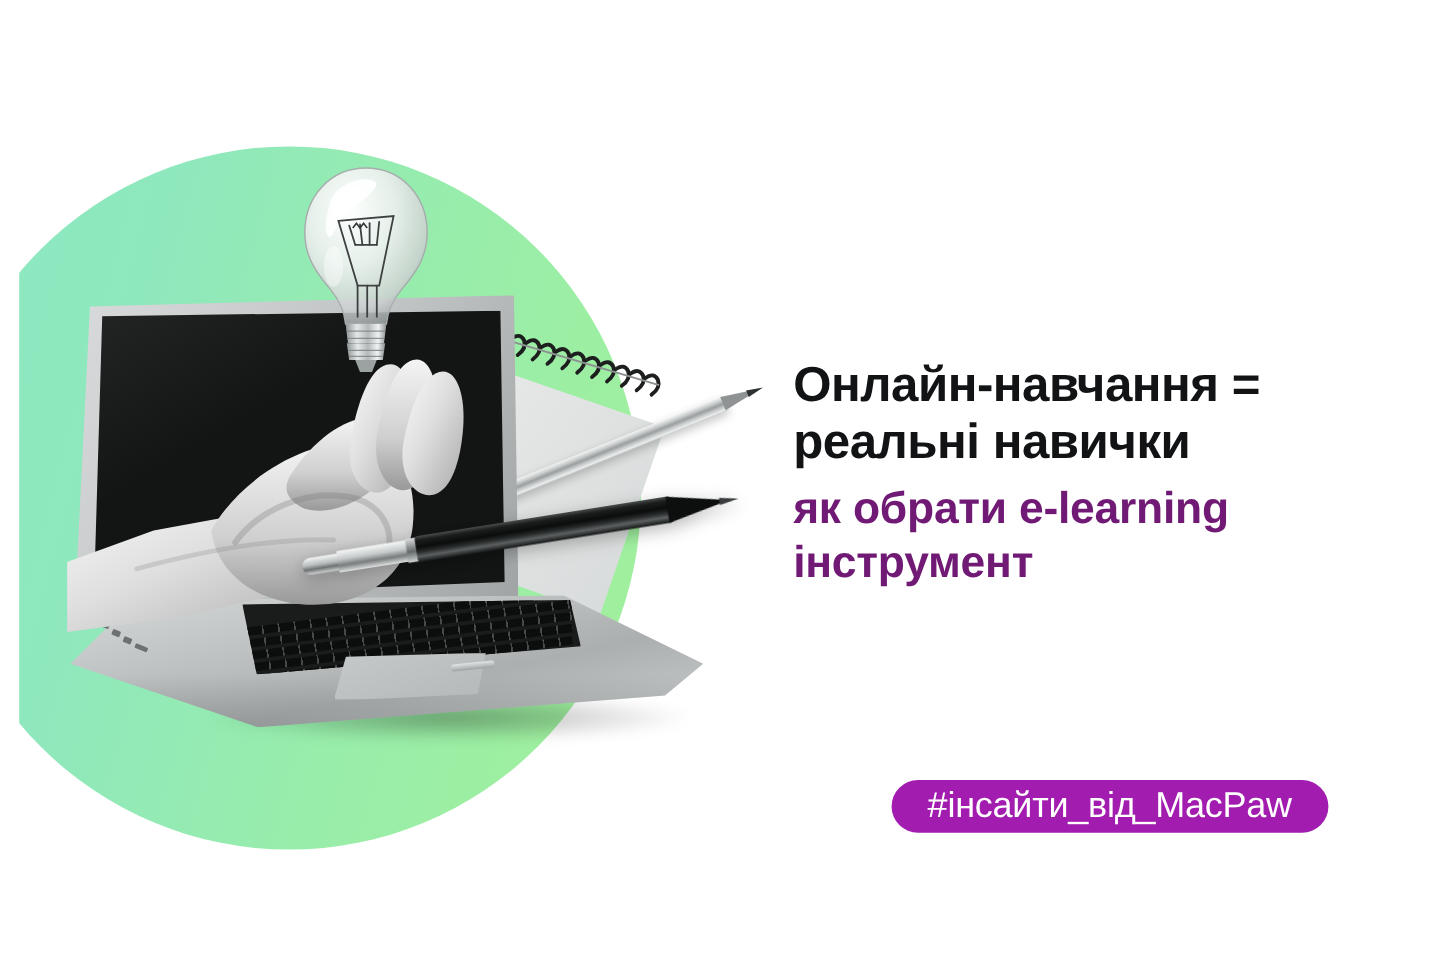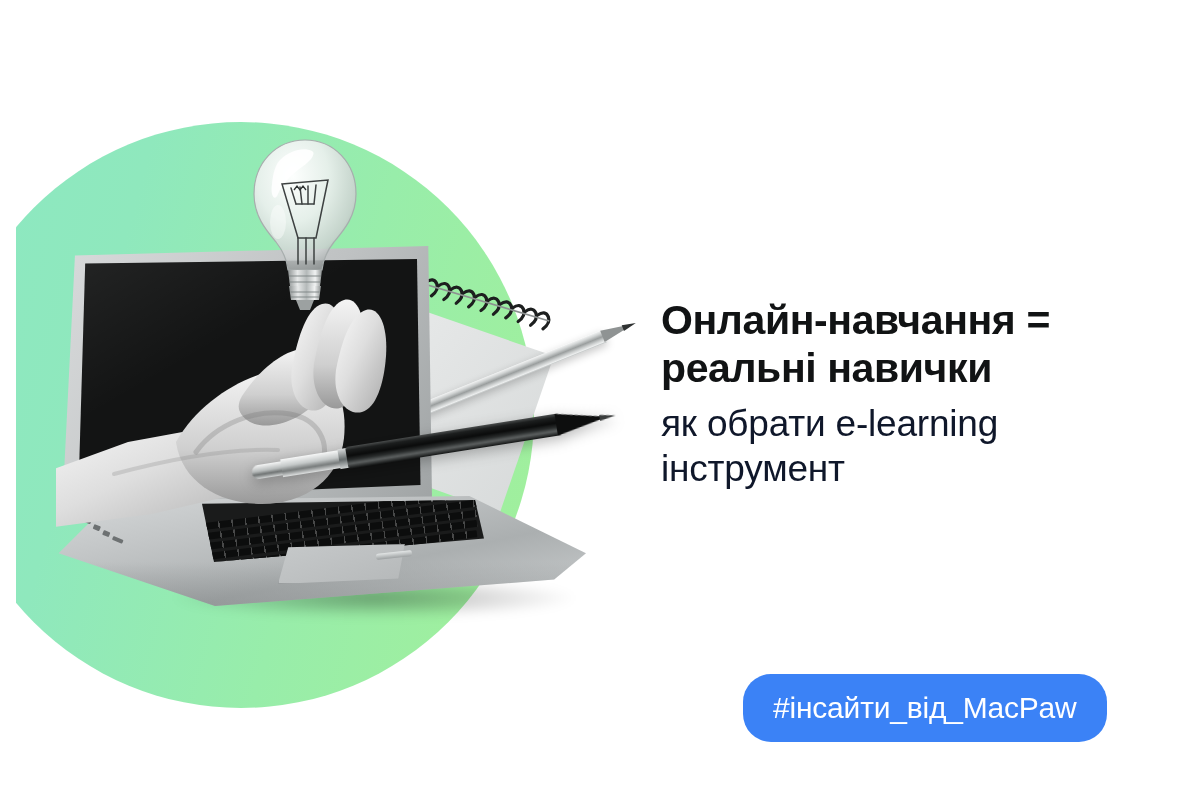--- a/index.html
+++ b/index.html
@@ -306,39 +306,39 @@
     font-weight: 700;
     font-size: 41px;
     line-height: 1.18;
     letter-spacing: -0.4px;
     color: #111314;
     white-space: pre-line;
   }
   .subhead {
     margin: 8px 0 0 0;
     font-family: "Liberation Sans", sans-serif;
-    font-weight: 400;
+    font-weight: 700;
     font-size: 37px;
     line-height: 1.22;
     letter-spacing: -0.2px;
-    color: #0f172a;
+    color: #701a75;
     white-space: pre-line;
   }
 
   
   .badge {
     position: absolute;
     left: 727px;
-    top: 674px;
-    height: 68px;
+    top: 650px;
+    height: 44px;
     padding: 0 30px;
     display: flex;
     align-items: center;
     justify-content: center;
-    background: #3b82f6;
+    background: #a21caf;
     border-radius: 28px;
   }
   .badge-text {
     font-family: "Liberation Sans", sans-serif;
     font-weight: 400;
     font-size: 30px;
     letter-spacing: -0.2px;
     color: #FFFFFF;
     white-space: nowrap;
   }

